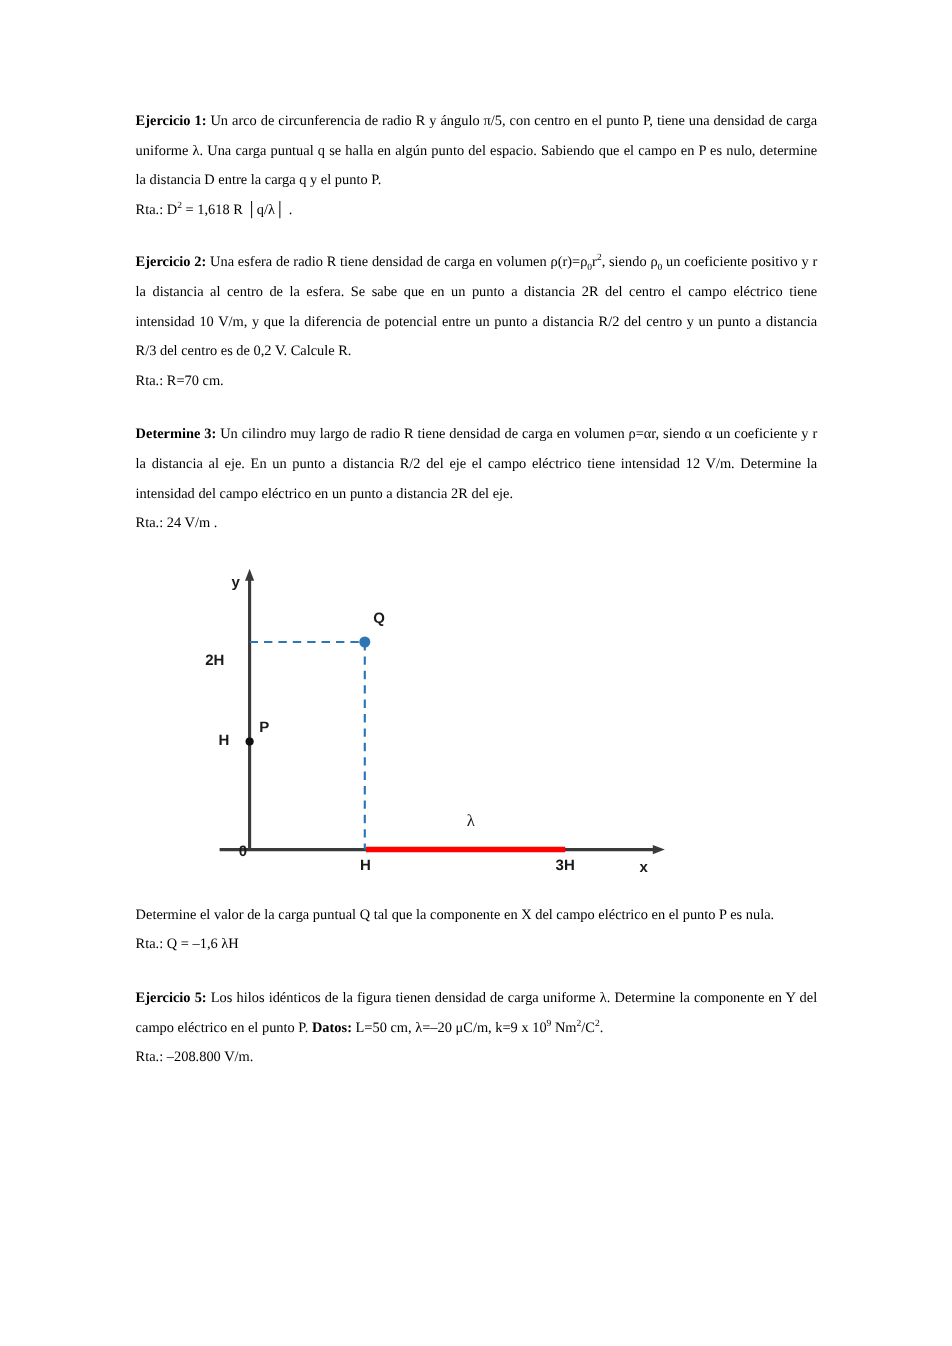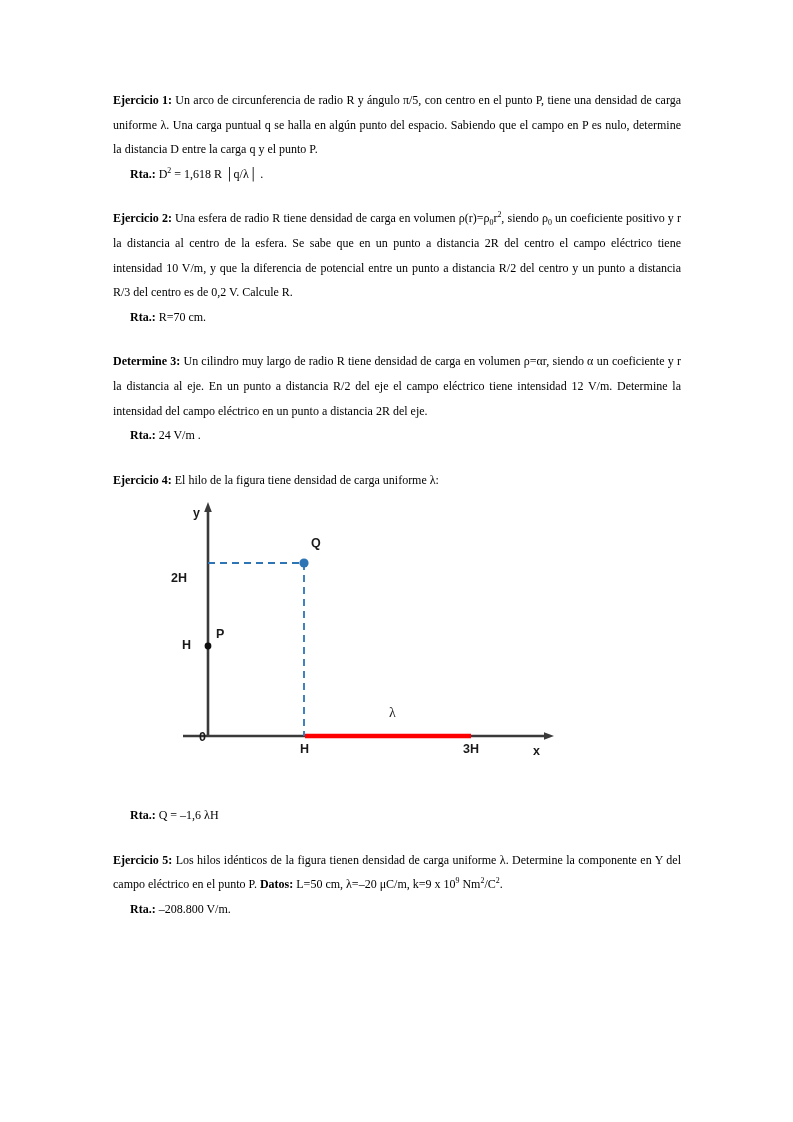--- a/index.html
+++ b/index.html
@@ -24,21 +24,21 @@
   .para {
     font-size: 12px;
     line-height: 24.6px;
     text-align: justify;
     text-justify: inter-word;
     margin: 0 0 20px 0;
     hyphens: none;
   }
   .para:last-child { margin-bottom: 0; }
   .lead { font-weight: bold; }
-  .rta { font-weight: bold; margin-left: 17px; }
+  .rta { font-weight: normal; }
   sup {
     font-size: 0.66em;
     vertical-align: super;
     line-height: 0;
   }
   sub {
     font-size: 0.66em;
     vertical-align: sub;
     line-height: 0;
   }
@@ -82,23 +82,20 @@
   <p class="para">
     <span class="lead">Ejercicio 2:</span><span> Una esfera de radio R tiene densidad de carga en volumen ρ(r)=ρ</span><sub>0</sub><span>r</span><sup>2</sup><span>, siendo ρ</span><sub>0</sub><span> un coeficiente positivo y r la distancia al centro de la esfera. Se sabe que en un punto a distancia 2R del centro el campo eléctrico tiene intensidad 10 V/m, y que la diferencia de potencial entre un punto a distancia R/2 del centro y un punto a distancia R/3 del centro es de 0,2 V. Calcule R.</span><br>
     <span class="rta">Rta.:</span><span> R=70 cm.</span>
   </p>
 
   <p class="para">
     <span class="lead">Determine 3:</span><span> Un cilindro muy largo de radio R tiene densidad de carga en volumen ρ=αr, siendo α un coeficiente y r la distancia al eje. En un punto a distancia R/2 del eje el campo eléctrico tiene intensidad 12 V/m. Determine la intensidad del campo eléctrico en un punto a distancia 2R del eje.</span><br>
     <span class="rta">Rta.:</span><span> 24 V/m .</span>
   </p>
 
-  <p class="para" style="margin-bottom:0;">
-    <span class="lead">Ejercicio 4:</span><span> El hilo de la figura tiene densidad de carga uniforme λ:</span>
-  </p>
 
   <div class="figure-wrap">
     <svg class="figure-svg" width="568" height="272" viewBox="0 0 568 272">
 
       <line x1="95" y1="14" x2="95" y2="240" stroke="#3a3a3a" stroke-width="2.6"></line>
       <polygon points="95,6 91.2,16 98.8,16" fill="#3a3a3a"></polygon>
 
       <line x1="70" y1="240" x2="433" y2="240" stroke="#3a3a3a" stroke-width="2.6"></line>
       <polygon points="441,240 431,236.2 431,243.8" fill="#3a3a3a"></polygon>
 
@@ -122,21 +119,21 @@
     <span class="fig-label" style="left:187px; top:246px;">H</span>
     <span class="fig-label" style="left:350px; top:246px;">3H</span>
 
     <span class="fig-label" style="left:198px; top:40px;">Q</span>
     <span class="fig-label" style="left:103px; top:131px;">P</span>
 
     <span class="fig-label serif-lambda" style="left:276px; top:209px;">λ</span>
   </div>
 
   <p class="para">
-    <br>
+    <span>Determine el valor de la carga puntual Q tal que la componente en X del campo eléctrico en el punto P es nula.</span><br>
     <span class="rta">Rta.:</span><span> Q = –1,6 λH</span>
   </p>
 
   <p class="para">
     <span class="lead">Ejercicio 5:</span><span> Los hilos idénticos de la figura tienen densidad de carga uniforme λ. Determine la componente en Y del campo eléctrico en el punto P. </span><span class="lead">Datos:</span><span> L=50 cm, λ=–20 μC/m,  k=9 x 10</span><sup>9</sup><span> Nm</span><sup>2</sup><span>/C</span><sup>2</sup><span>.</span><br>
     <span class="rta">Rta.:</span><span> –208.800 V/m.</span>
   </p>
 
 </div>
 

